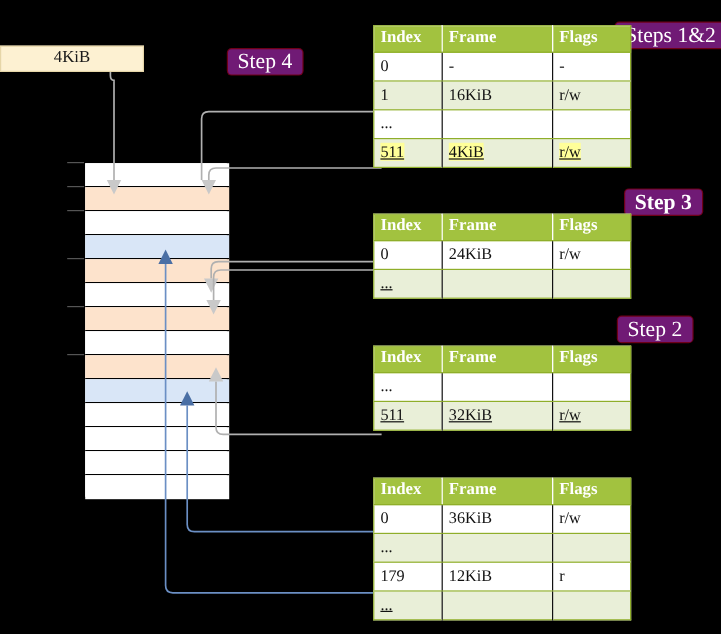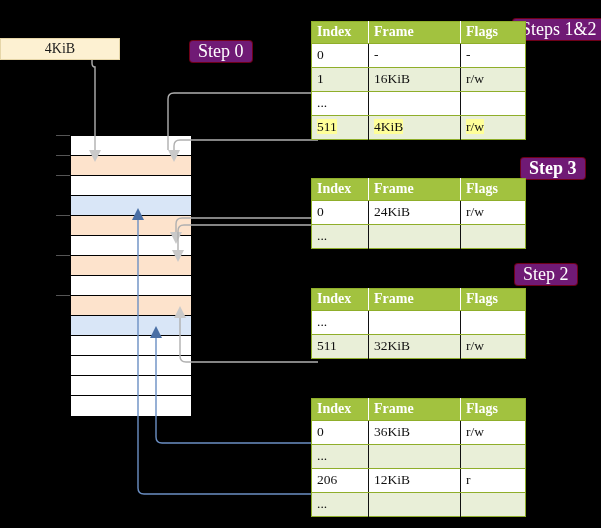--- a/index.html
+++ b/index.html
@@ -91,21 +91,21 @@
     border-right:1px solid #111;
     border-bottom:1px solid #8fae2a;
     height:24px;
     box-sizing:border-box;
     vertical-align:middle;
     overflow:hidden;
     white-space:nowrap;
   }
   .ptable td:last-child{border-right:none;}
   .ptable tr.alt td{background:#e9efd8;}
-  .ptable tr:last-child td{border-bottom:none;}
+  .ptable tr:last-child td{border-bottom:none;text-decoration:underline;}
   .hl > span{background:#ffff99;}
   .col-i{width:57px;}
   .col-f{width:92px;}
   .col-g{width:65px;}
 
   
   #wires{
     position:absolute;left:0;top:0;
     width:601px;height:528px;
     pointer-events:none;
@@ -118,21 +118,21 @@
 </head>
 <body>
 
 <div id="root">
 
   <div class="va-box" style="left:0px;top:38px;width:120px;height:22px;">
     <span>4KiB</span>
   </div>
 
   <div class="badge" style="left:190px;top:41px;">
-    <span>Step 0</span>
+    <span>Step 4</span>
   </div>
   <div class="badge" style="left:513px;top:19px;">
     <span>Steps 1&amp;2</span>
   </div>
   <div class="badge" style="left:521px;top:158px;font-weight:bold;">
     <span>Step 3</span>
   </div>
   <div class="badge" style="left:515px;top:264px;">
     <span>Step 2</span>
   </div>
@@ -268,21 +268,21 @@
           <td class="col-i"><span>0</span></td>
           <td class="col-f"><span>36KiB</span></td>
           <td class="col-g"><span>r/w</span></td>
         </tr>
         <tr class="alt">
           <td class="col-i"><span>...</span></td>
           <td class="col-f"><span></span></td>
           <td class="col-g"><span></span></td>
         </tr>
         <tr>
-          <td class="col-i"><span>206</span></td>
+          <td class="col-i"><span>179</span></td>
           <td class="col-f"><span>12KiB</span></td>
           <td class="col-g"><span>r</span></td>
         </tr>
         <tr class="alt">
           <td class="col-i"><span>...</span></td>
           <td class="col-f"><span></span></td>
           <td class="col-g"><span></span></td>
         </tr>
       </tbody>
     </table>

